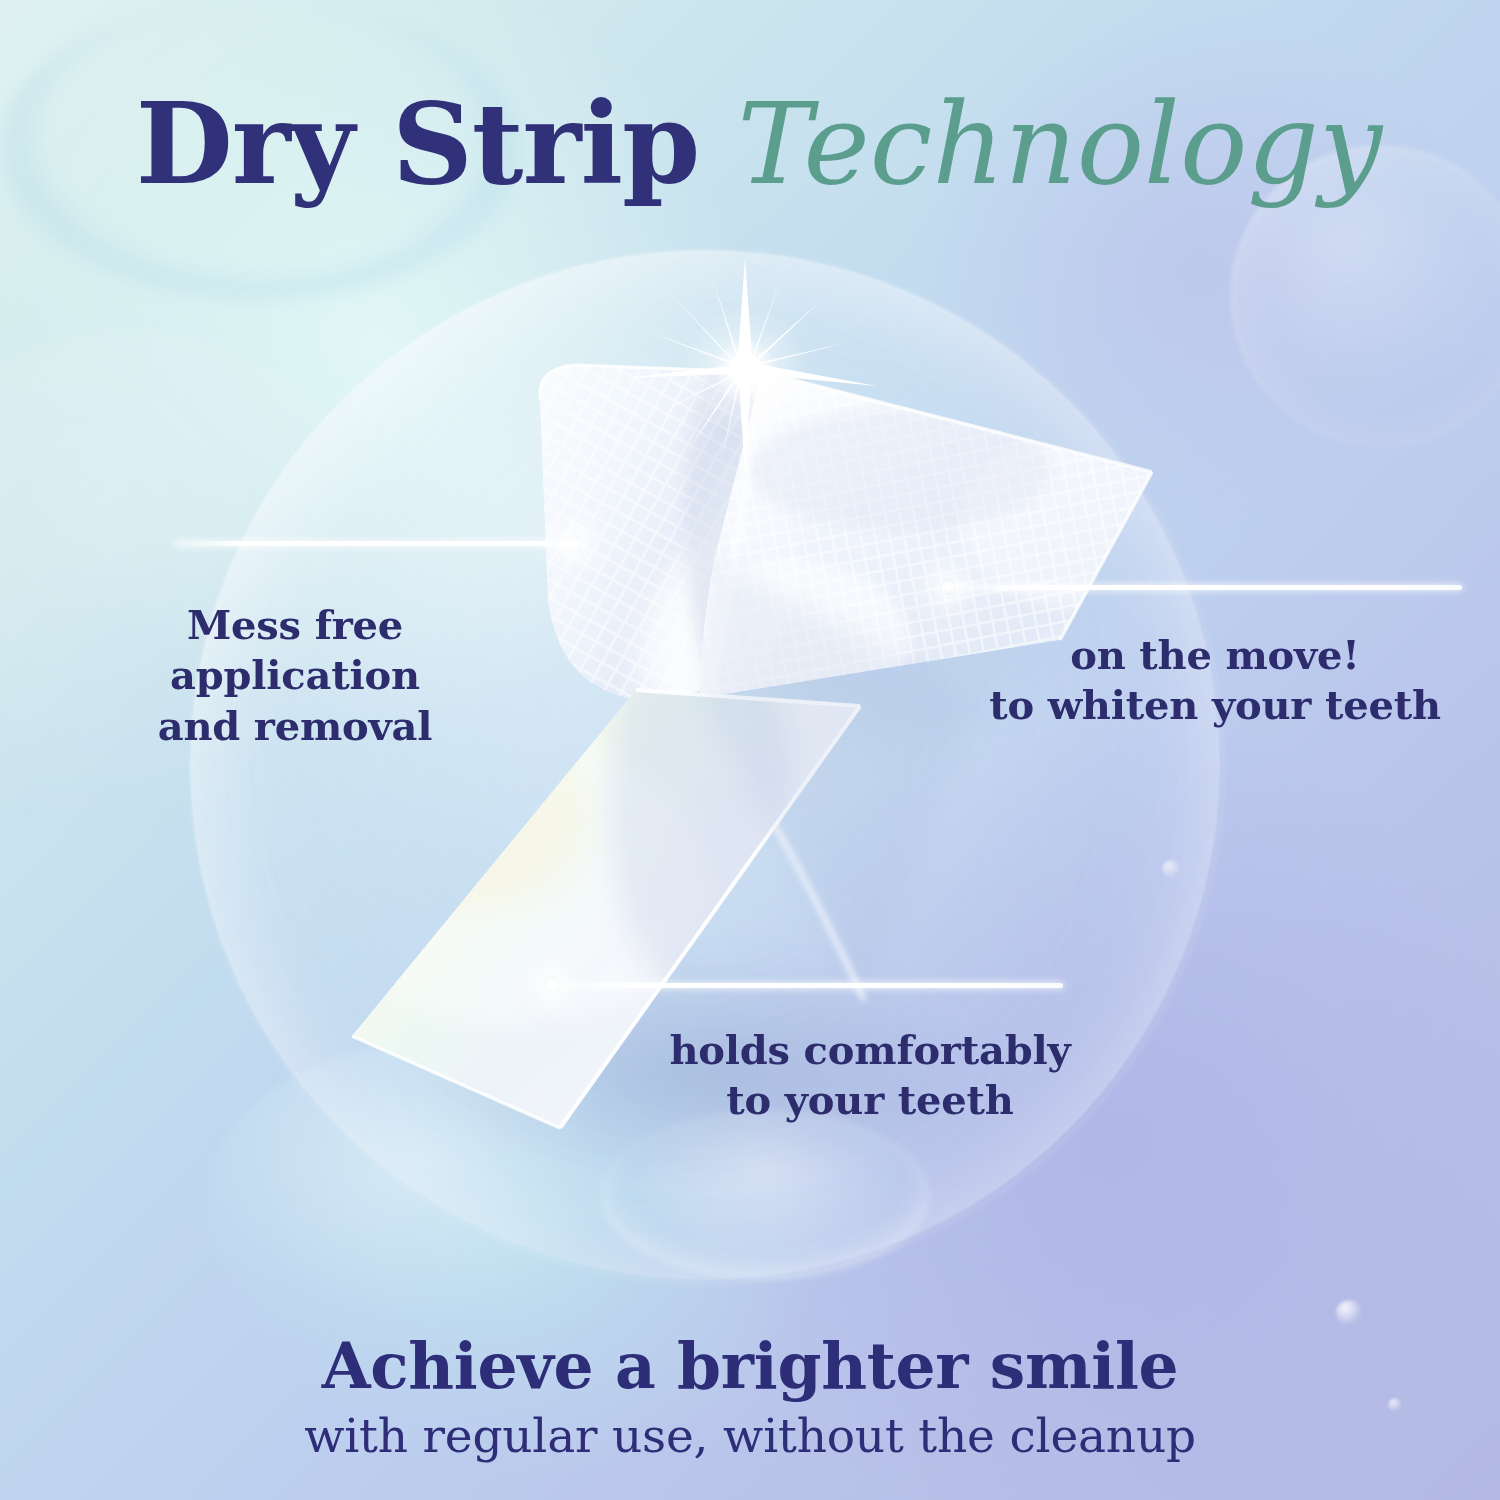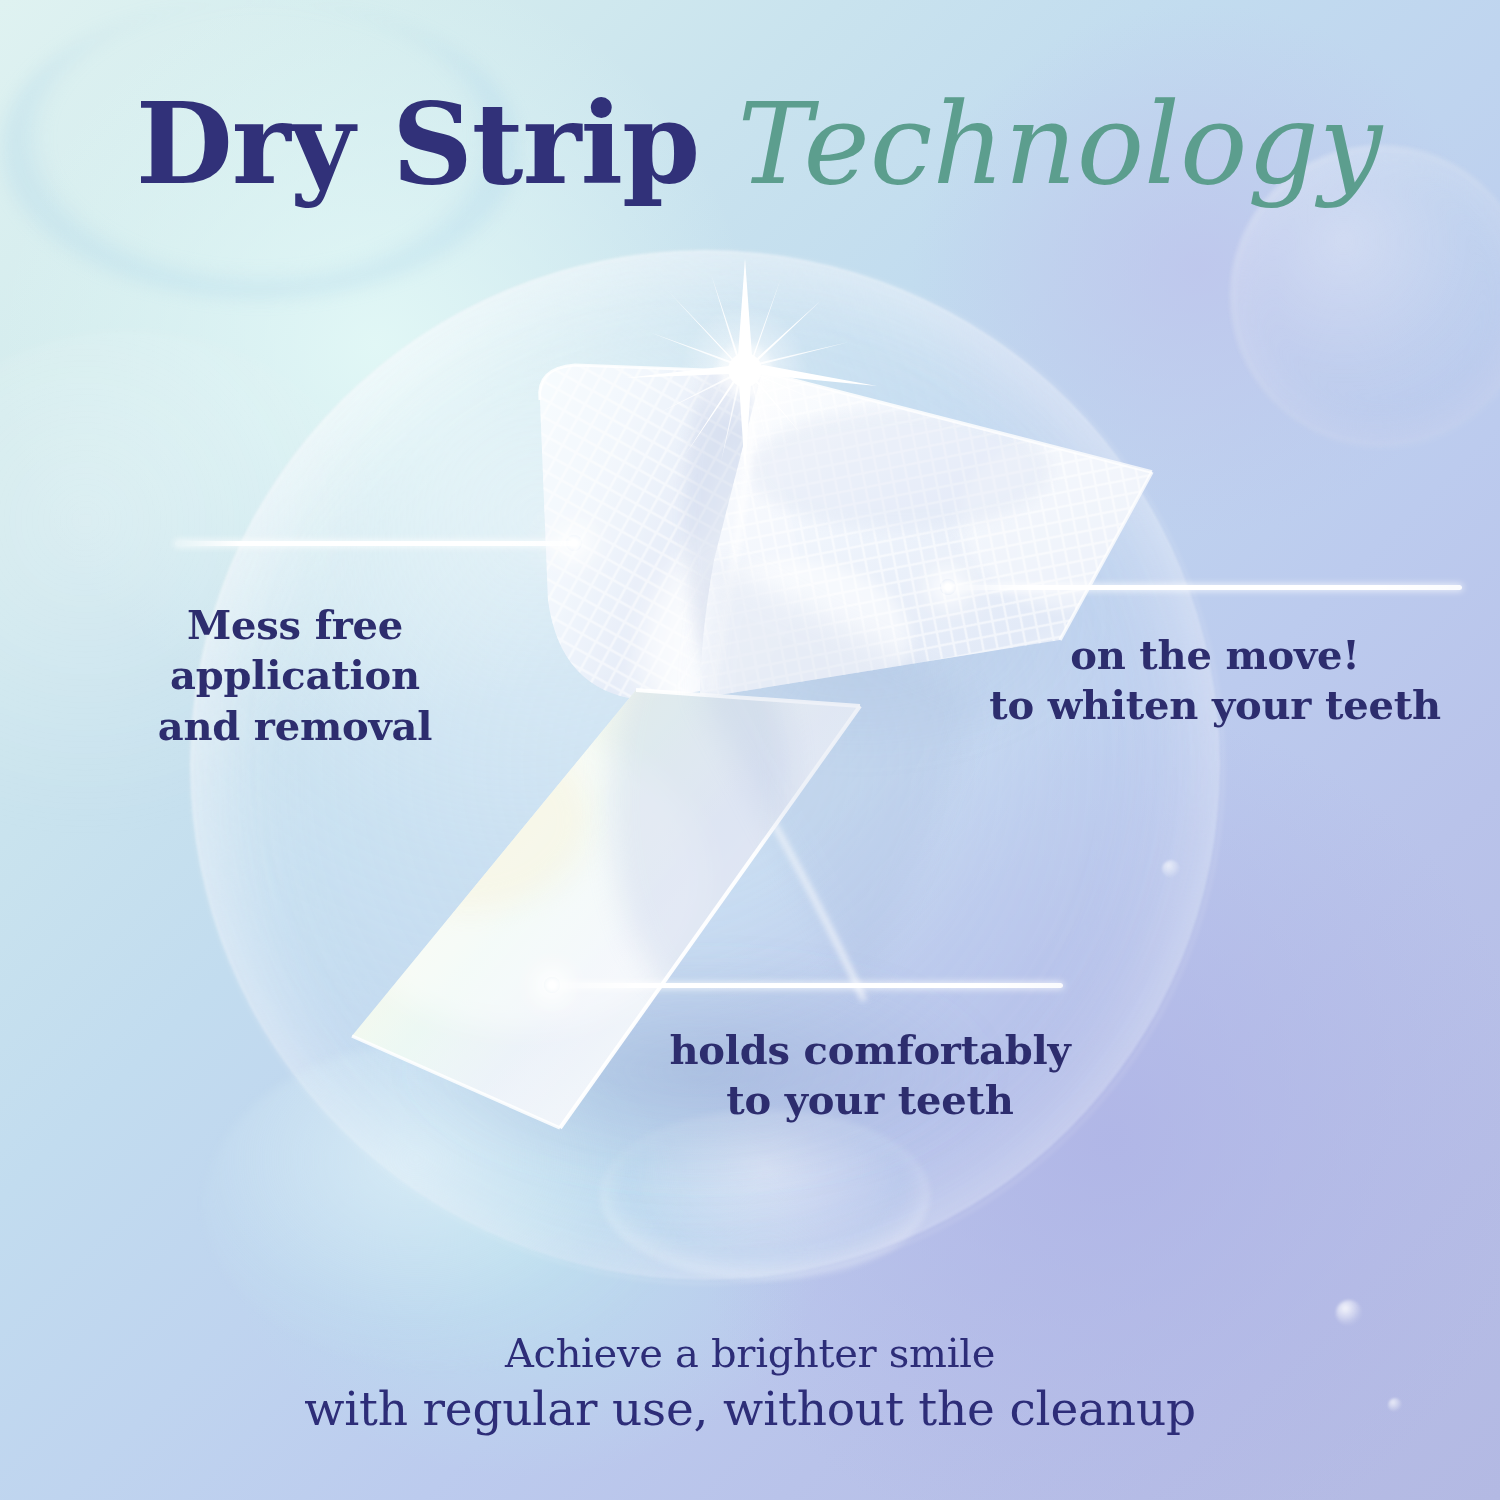--- a/index.html
+++ b/index.html
@@ -151,21 +151,21 @@
   .callout-left{left:95px;top:600px;width:400px;font-size:40px;text-align:center;}
   .callout-right{left:955px;top:630px;width:520px;font-size:40px;}
   .callout-bottom{left:645px;top:1025px;width:450px;font-size:40px;}
   .callout .line{display:block;}
 
   
   .tagline{
     position:absolute;left:0;top:1330px;width:1500px;text-align:center;
     font-family:"DejaVu Serif", serif;color:#2d2d78;
   }
-  .tagline .t1{display:block;font-weight:400;font-size:40px;line-height:1.16;letter-spacing:-0.3px;}
+  .tagline .t1{display:block;font-weight:700;font-size:63px;line-height:1.16;letter-spacing:-0.3px;}
   .tagline .t2{display:block;font-weight:400;font-size:47px;line-height:1.22;letter-spacing:-0.2px;margin-top:4px;}
 </style>
 </head>
 <body>
 
 <div class="stage">
 
   <div class="bg-base"></div>
   <div class="bg-wash-a"></div>
   <div class="bg-wash-c"></div>

